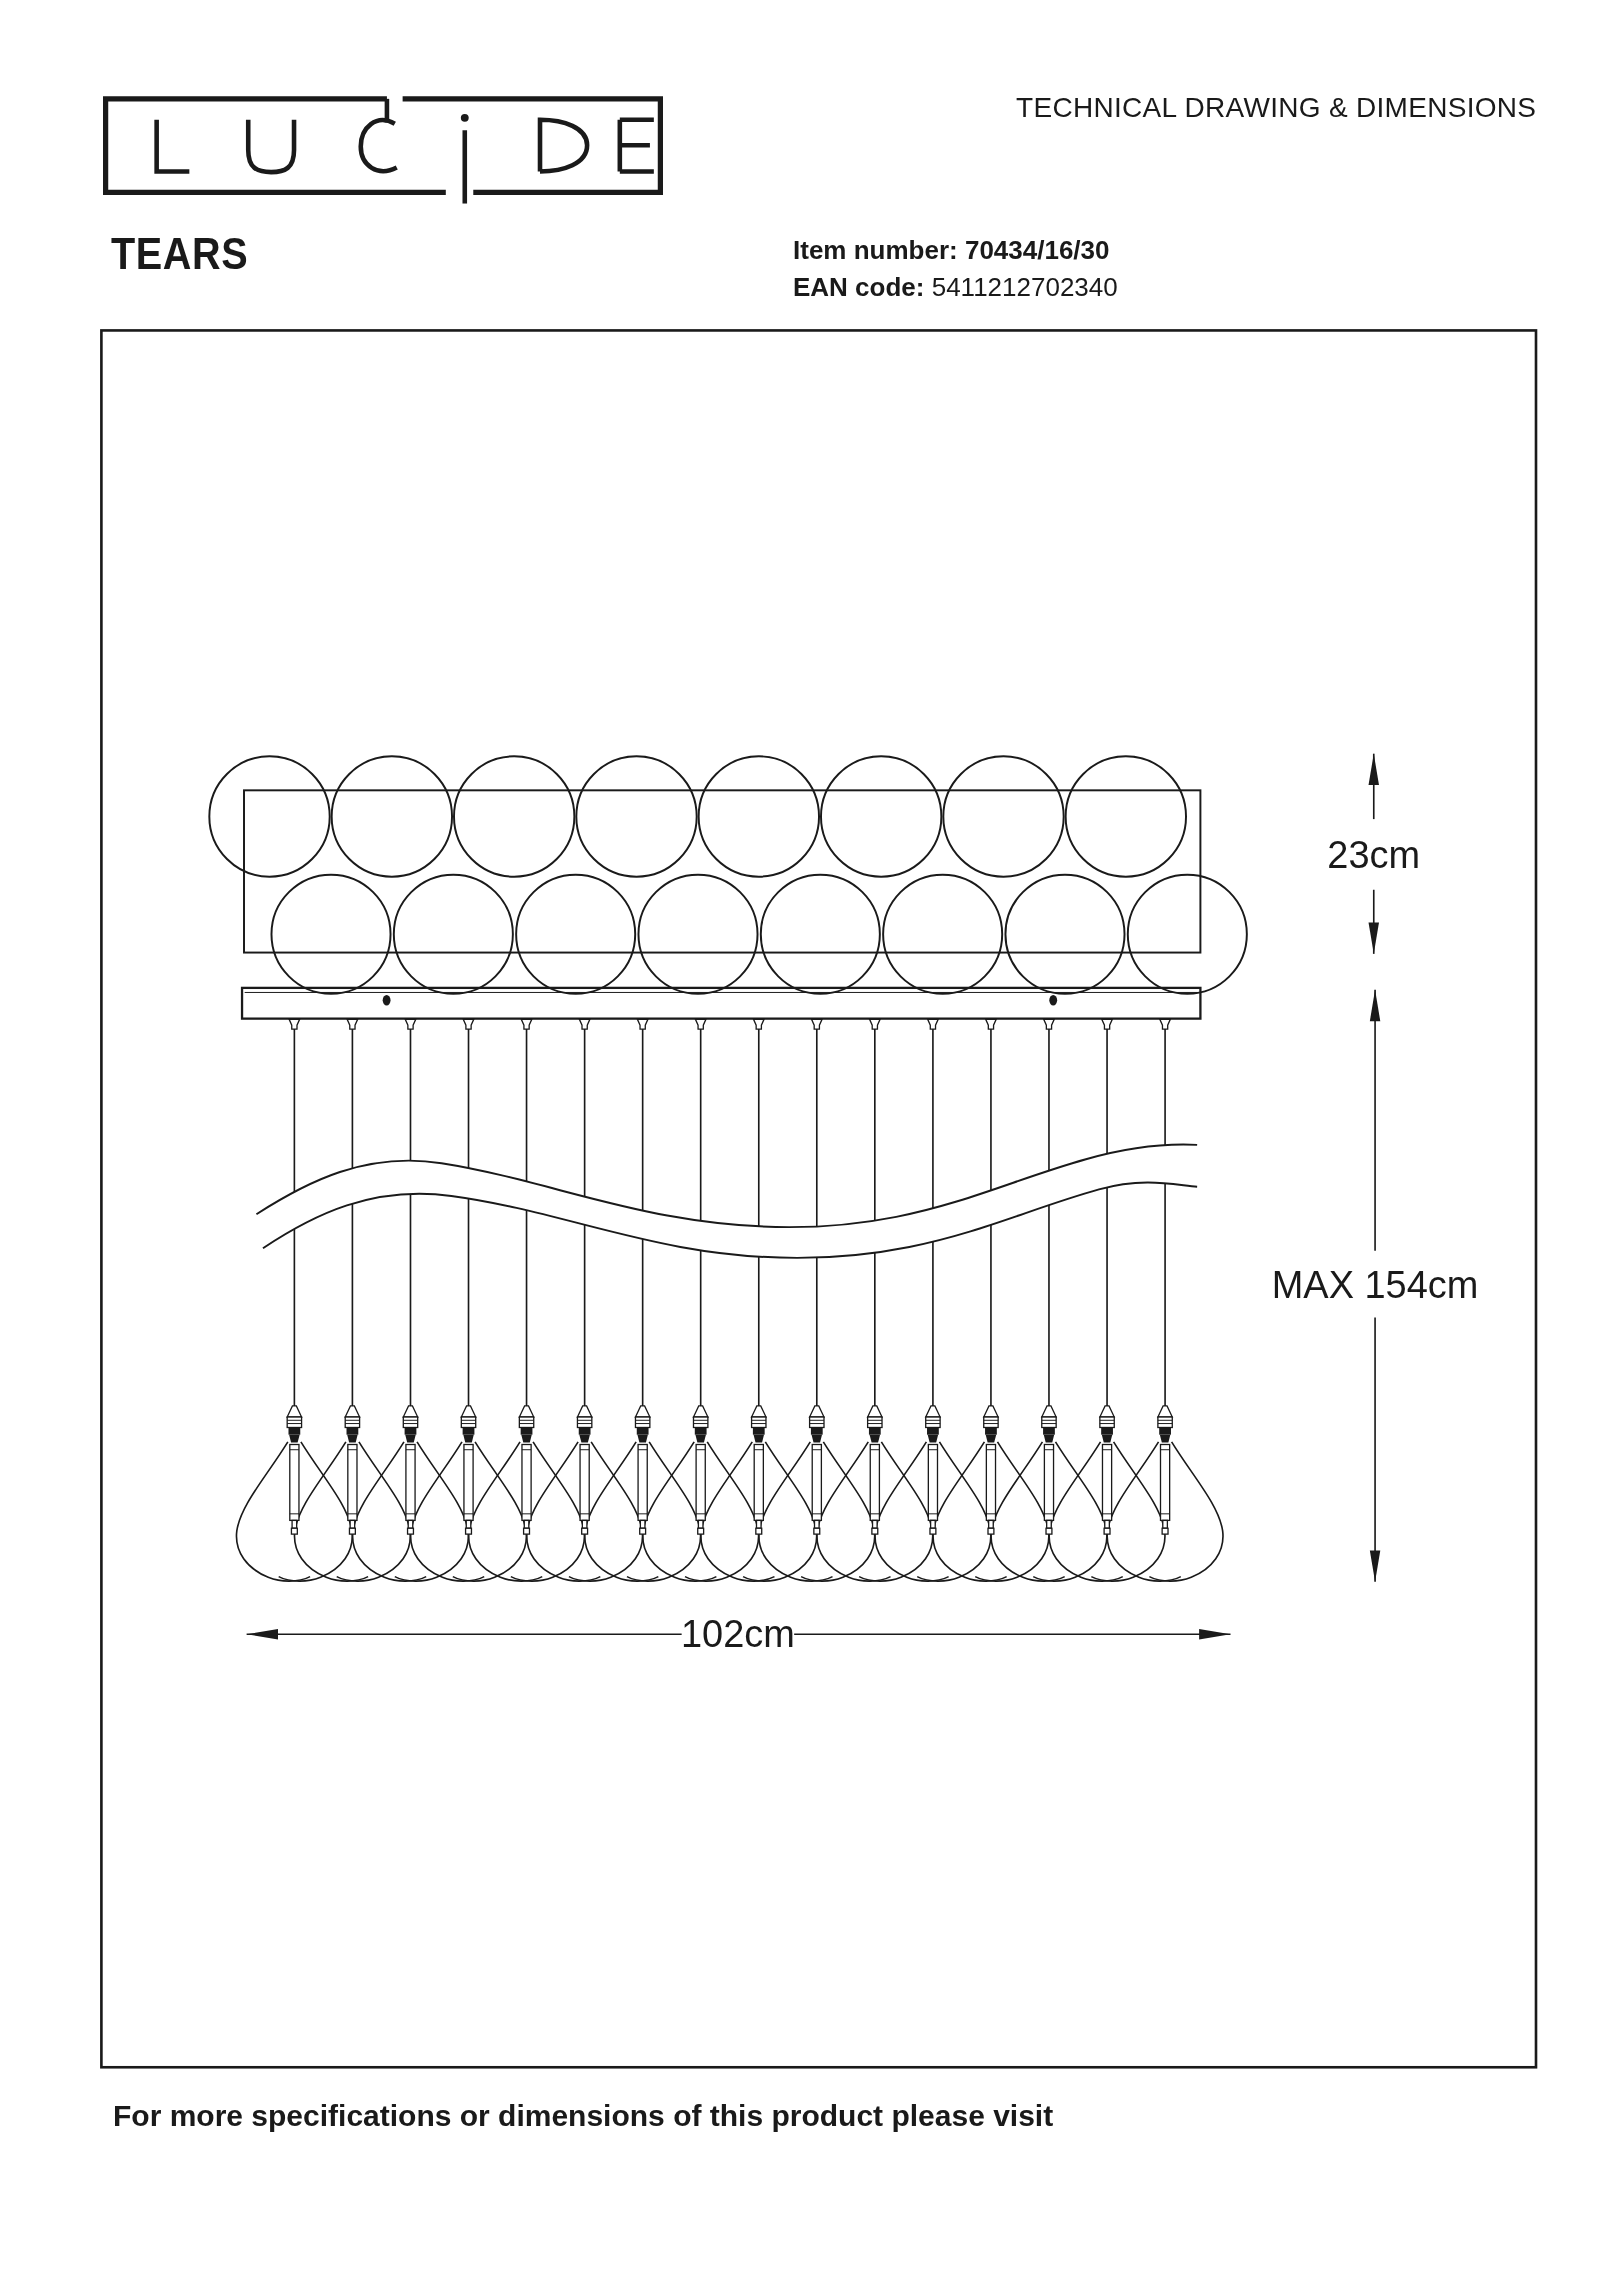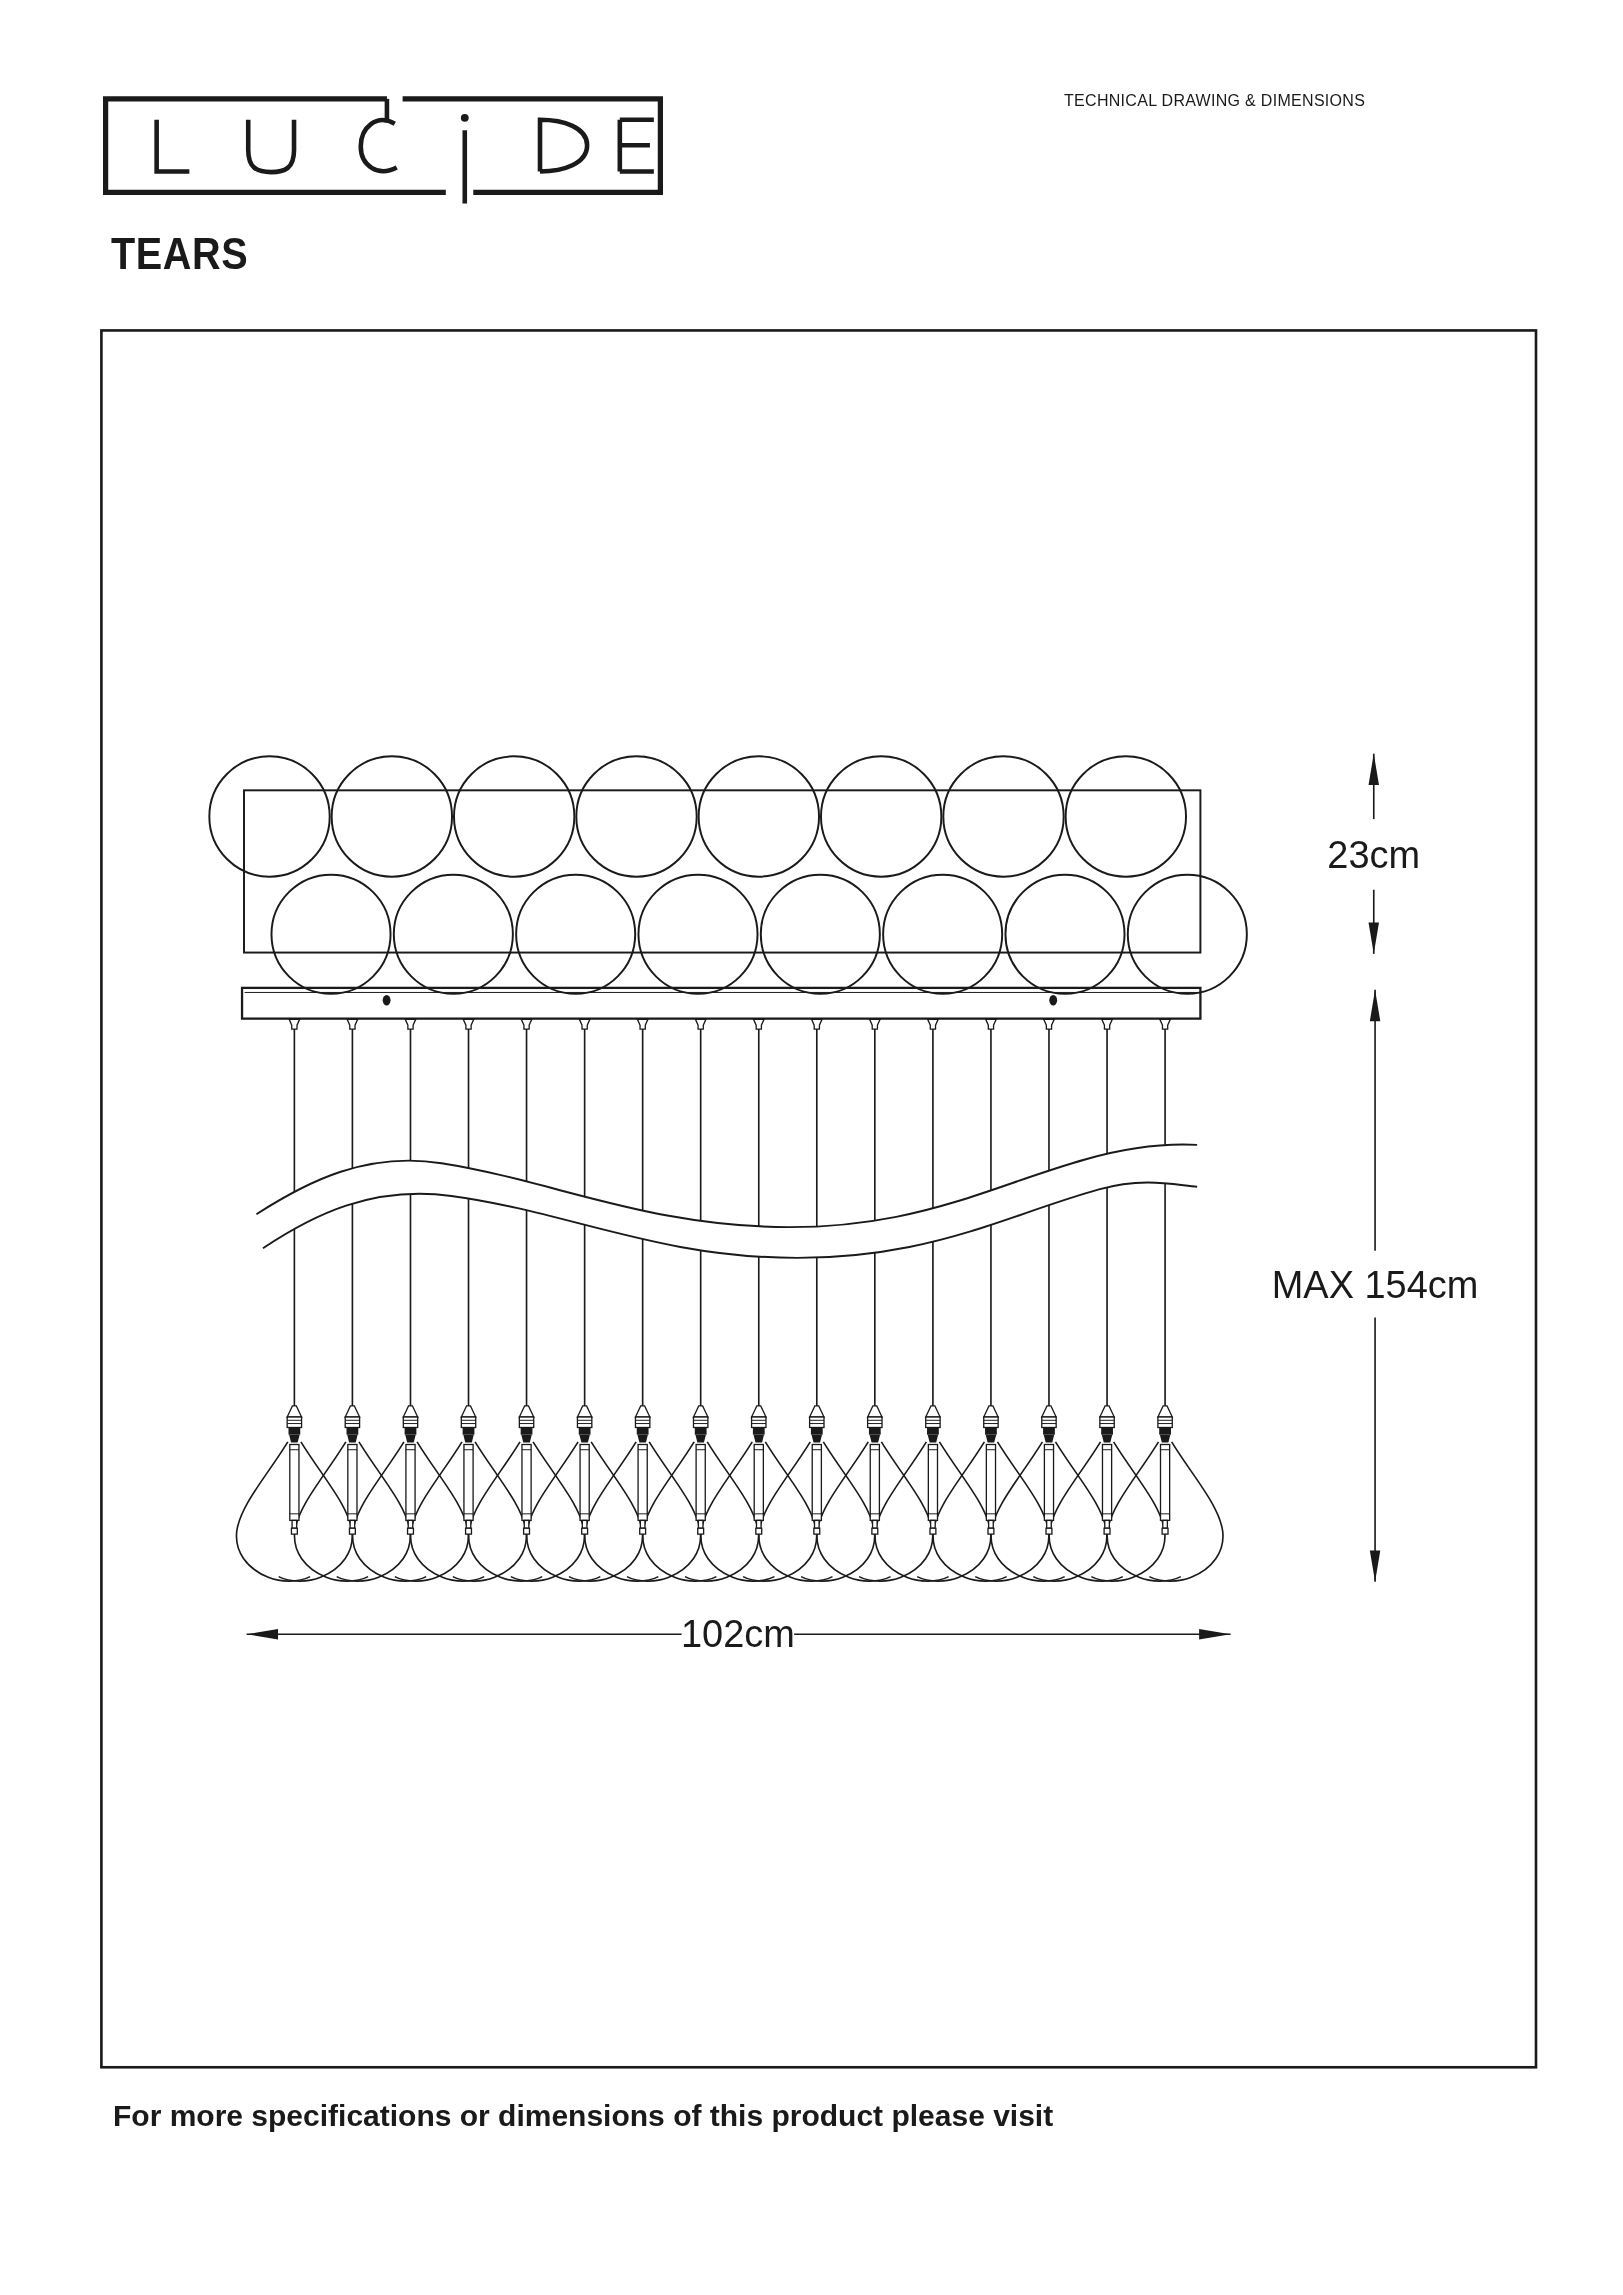--- a/index.html
+++ b/index.html
@@ -1,21 +1,21 @@
 <!DOCTYPE html>
 <html style="font-size:10.5px"><head>
 <meta charset="utf-8">
 <style>
   html,body{margin:0;padding:0;background:#e8e8e8;}
   .page{
     position:relative;width:1623px;height:2295px;background:#ffffff;
     font-family:"Liberation Sans",sans-serif;color:#1a1a1a;overflow:hidden;
   }
   .abs{position:absolute;}
-  .doc-title{left:1016px;top:92px;font-size:16px;letter-spacing:0.3px;white-space:nowrap;margin-left:48px;}
+  .doc-title{left:1016px;top:92px;font-size:28px;letter-spacing:0.3px;white-space:nowrap;}
   .product-name{left:111px;top:229px;font-size:44px;font-weight:bold;letter-spacing:0.7px;
     transform:scaleX(0.9);transform-origin:left top;}
   .meta{left:793px;top:232px;font-size:26px;line-height:37px;white-space:nowrap;}
   .meta .label{font-weight:bold;}
   .meta .bold{font-weight:bold;}
   .footer-line1{left:113px;top:2099px;font-size:30px;font-weight:bold;white-space:nowrap;}
   .footer-line2{left:111px;top:2138px;font-size:44px;font-weight:bold;letter-spacing:0.7px;}
   svg{display:block;}
   .ink-stroke{stroke:#1a1a1a;fill:none;}
   text.dim{font-family:"Liberation Sans",sans-serif;font-size:58px;fill:#1a1a1a;}
@@ -38,20 +38,30 @@
       <path d="M 446,42 C 418,26 394,48 394,77 C 394,106 420,124 449,109"></path>
       <path d="M 553,52 L 553,164"></path>
       <path d="M 668,115 L 668,36 C 704,36 740,48 740,75 C 740,103 704,115 668,115"></path>
       <path d="M 790,36 L 790,115 M 790,36 L 842,36 M 790,75 L 836,75 M 790,115 L 842,115"></path>
     </g>
     <circle cx="553" cy="33" r="6" fill="#1a1a1a"></circle>
   </svg>
 
   <div class="abs doc-title">TECHNICAL DRAWING &amp; DIMENSIONS</div>
   <div class="abs product-name">TEARS</div>
+  <div class="abs meta">
+    <div>
+      <span class="label">Item number:</span>
+      <span class="bold">70434/16/30</span>
+    </div>
+    <div>
+      <span class="label">EAN code:</span>
+      <span>5411212702340</span>
+    </div>
+  </div>
 
   <svg class="abs" style="left:0;top:0;" width="1623" height="2295" viewBox="0 0 2481 3508">
 
     <rect x="155" y="505" width="2193" height="2655" class="ink-stroke" stroke-width="4"></rect>
 
     <g>
       <rect x="373" y="1208" width="1462" height="248" class="ink-stroke" stroke-width="3"></rect>
       <g id="circles-bottom" class="ink-stroke" stroke-width="3" fill="#ffffff">
           <circle cx="506" cy="1428" r="91"></circle>
           <circle cx="693" cy="1428" r="91"></circle>

